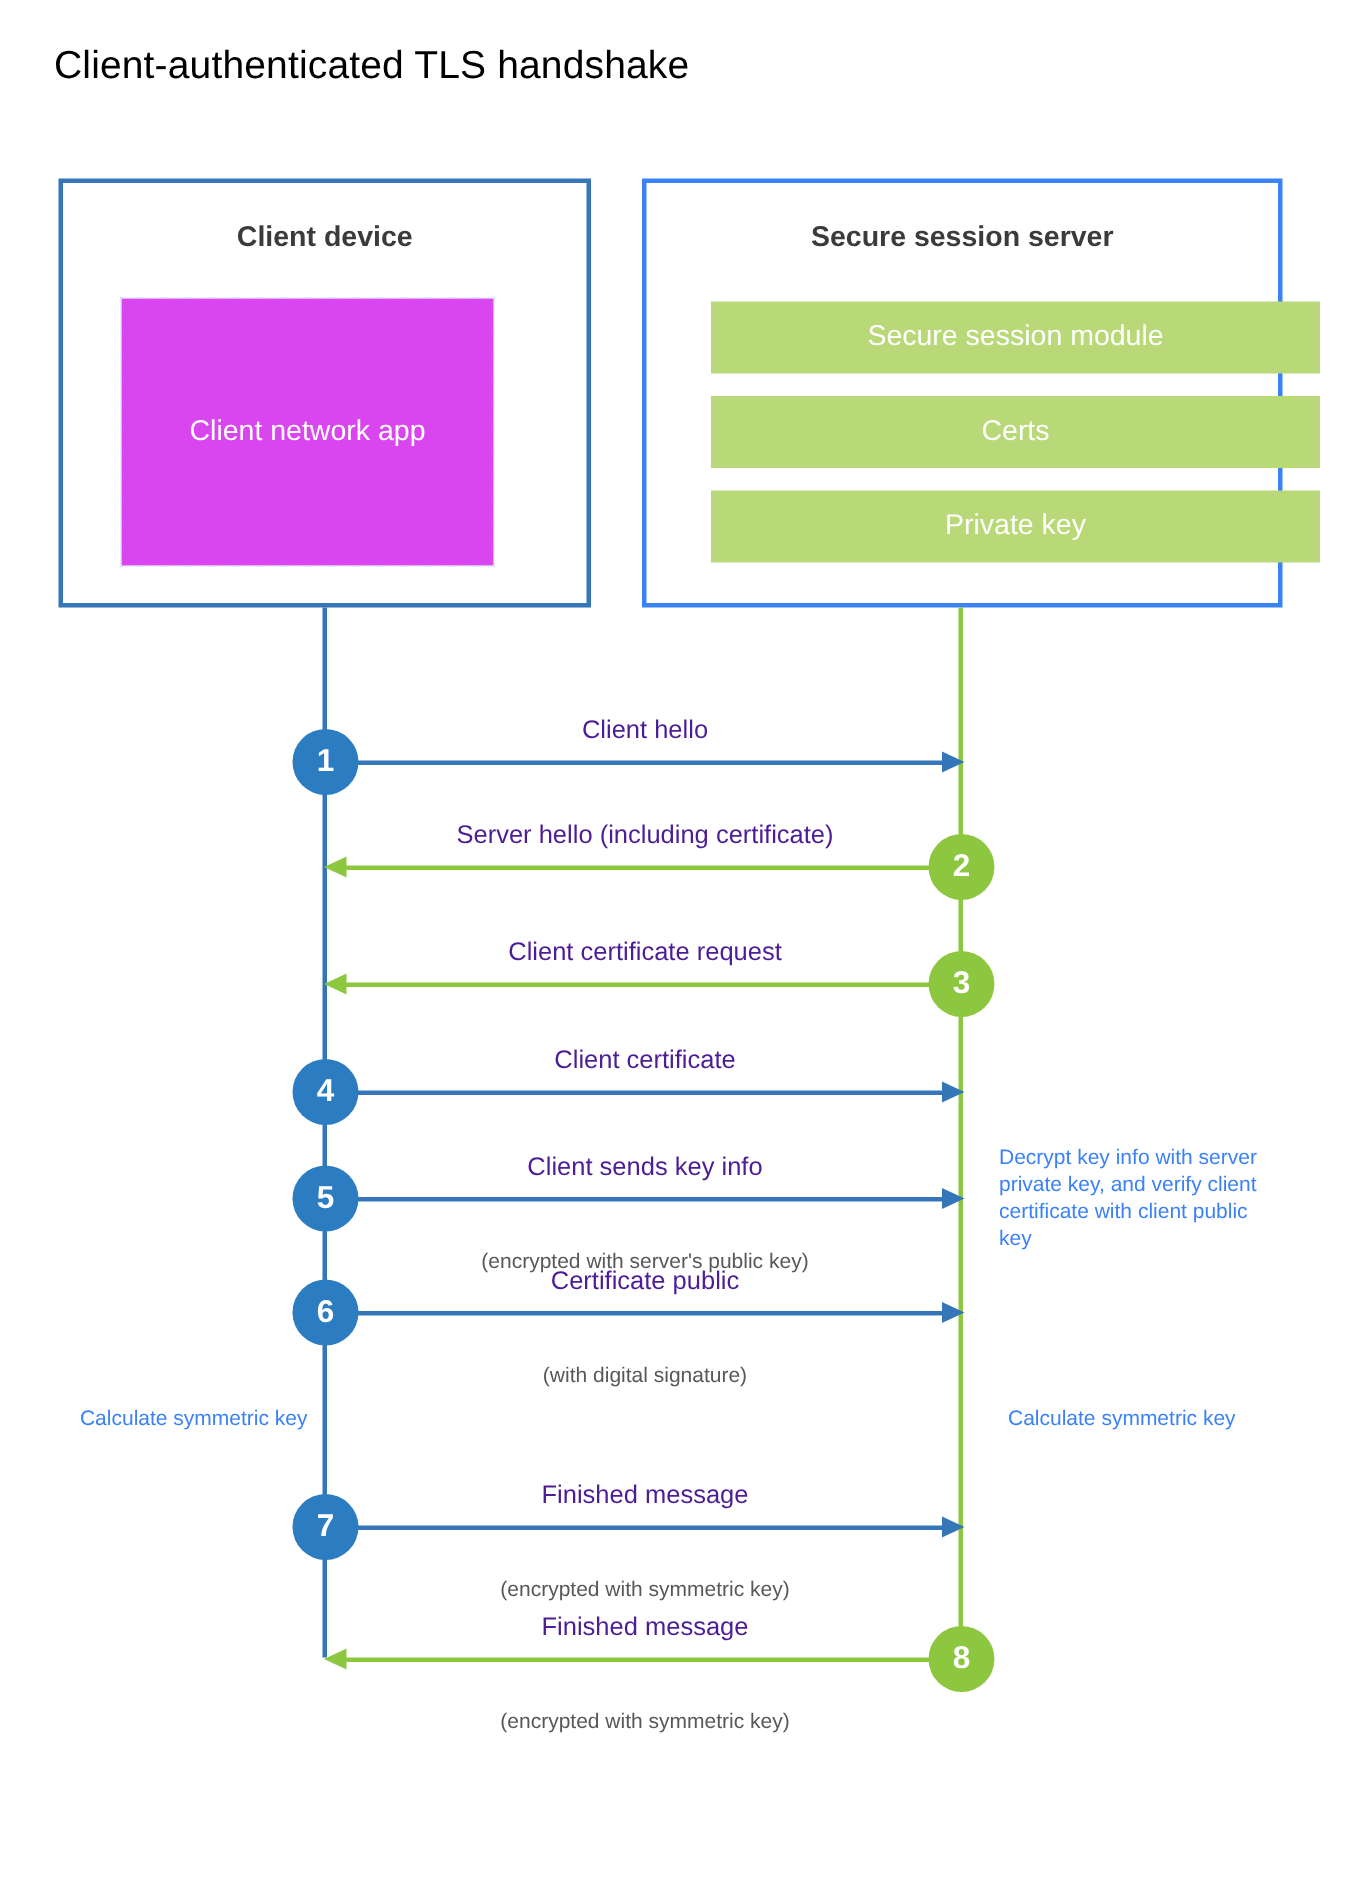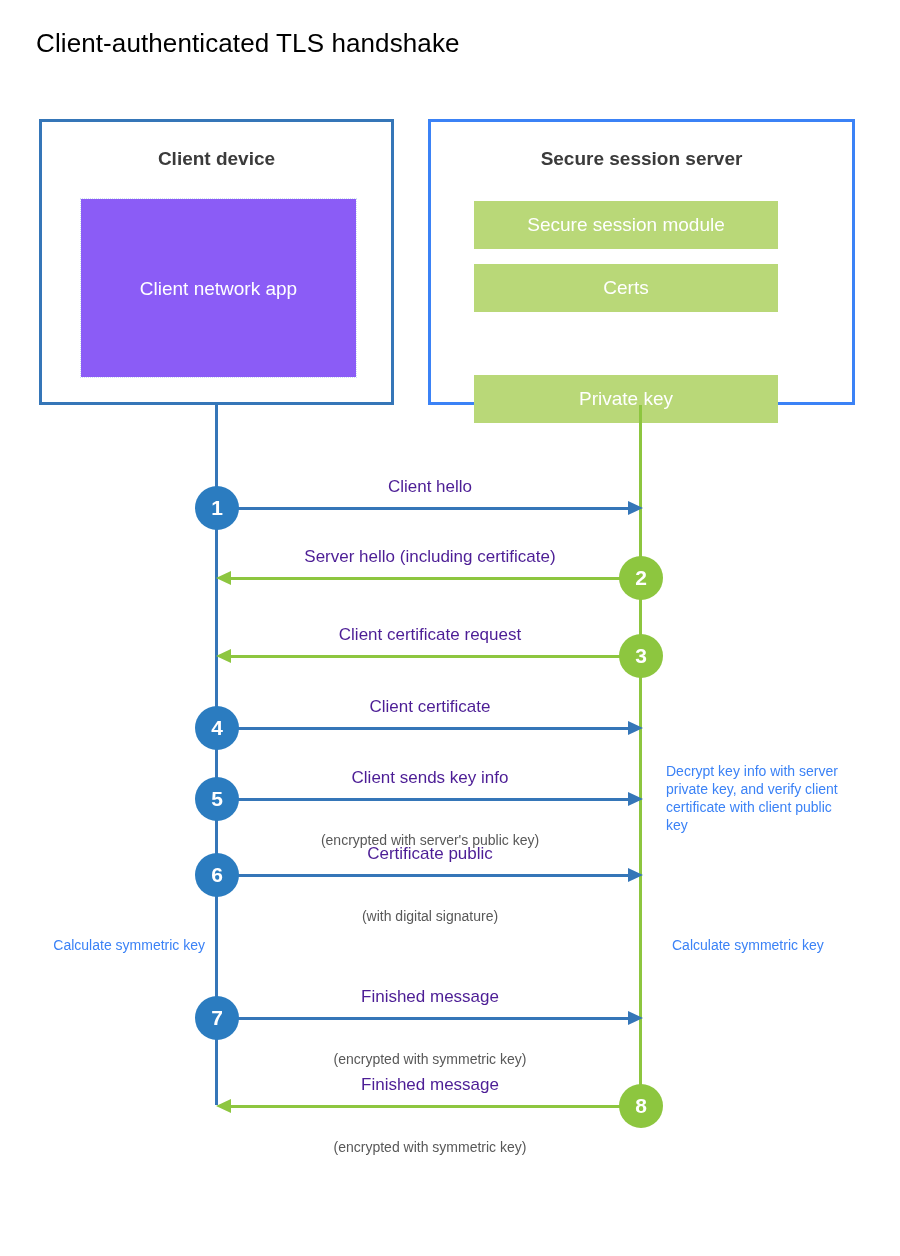--- a/index.html
+++ b/index.html
@@ -61,56 +61,56 @@
     font-size: 19px;
     font-weight: bold;
     color: #3b3b3b;
   }
 
   
   #client-app-block {
     position: absolute;
     left: 39px;
     top: 77px;
-    width: 275px;
+    width: 248px;
     height: 178px;
-    background: #8b5cf6;
+    background: #d946ef;
     outline: 1px dotted #cfe0f2;
   }
   #client-app-label {
     position: absolute;
     left: 0; right: 0;
     top: 50%;
     transform: translateY(-50%);
     text-align: center;
     font-size: 19px;
     line-height: 27px;
     color: #ffffff;
     padding: 0 18px;
     box-sizing: border-box;
   }
 
   
   .server-bar {
     position: absolute;
     left: 43px;
-    width: 304px;
+    width: 406px;
     height: 48px;
     background: #b9d878;
     display: flex;
     align-items: center;
     justify-content: center;
   }
   .server-bar-label {
     font-size: 19px;
     color: #ffffff;
   }
   #server-bar-0 { top: 79px; }
   #server-bar-1 { top: 142px; }
-  #server-bar-2 { top: 205px; margin-top: 48px; }
+  #server-bar-2 { top: 205px; }
 
   
   .lifeline {
     position: absolute;
     width: 3px;
   }
   #client-lifeline {
     left: 215px;
     top: 405px;
     height: 700px;

